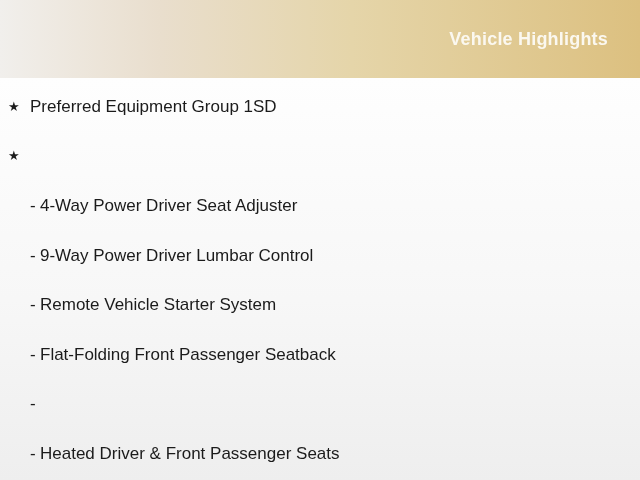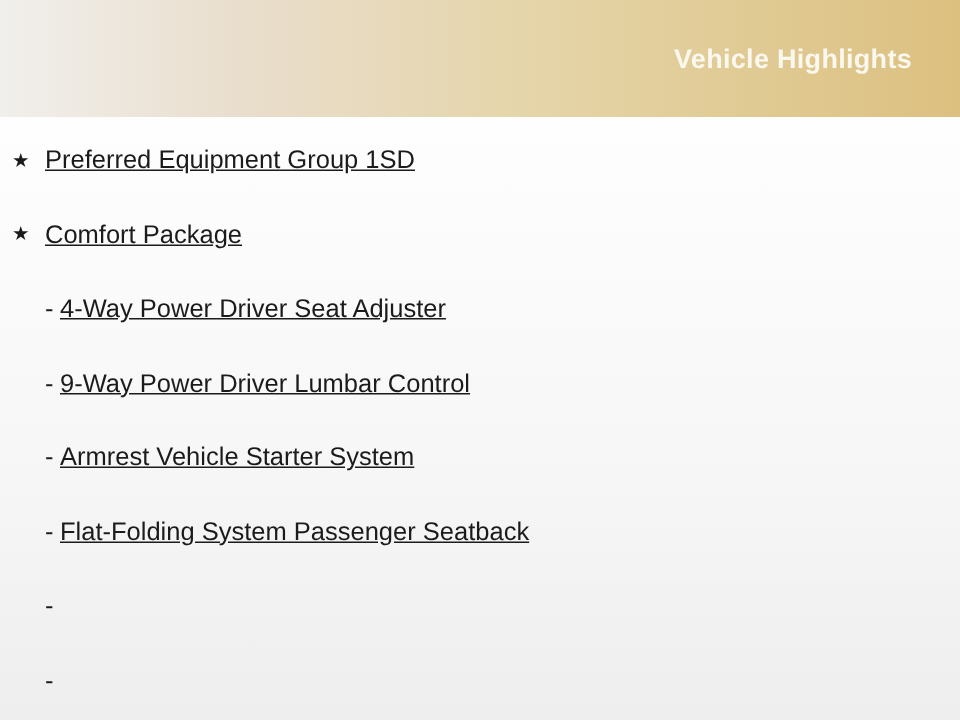--- a/index.html
+++ b/index.html
@@ -69,57 +69,56 @@
     width: 22px;
     font-size: 13px;
     margin-top: -1px;
   }
   li.dash .marker {
     width: 10px;
     font-size: 17px;
   }
   .label {
     white-space: nowrap;
-    text-decoration: underline;
   }
 </style>
 </head>
 <body>
 
 <div class="sheet">
   <div class="header">
     <span class="header-title">Vehicle Highlights</span>
   </div>
   <div class="content">
     <ul class="highlights">
         <li class="item star">
           <span class="marker">★</span>
           <span class="label">Preferred Equipment Group 1SD</span>
         </li>
         <li class="item star">
           <span class="marker">★</span>
-          <span class="label">Comfort Package</span>
         </li>
         <li class="item dash">
           <span class="marker">-</span>
           <span class="label">4-Way Power Driver Seat Adjuster</span>
         </li>
         <li class="item dash">
           <span class="marker">-</span>
           <span class="label">9-Way Power Driver Lumbar Control</span>
         </li>
         <li class="item dash">
           <span class="marker">-</span>
-          <span class="label">Armrest Vehicle Starter System</span>
+          <span class="label">Remote Vehicle Starter System</span>
         </li>
         <li class="item dash">
           <span class="marker">-</span>
-          <span class="label">Flat-Folding System Passenger Seatback</span>
+          <span class="label">Flat-Folding Front Passenger Seatback</span>
         </li>
         <li class="item dash">
           <span class="marker">-</span>
         </li>
         <li class="item dash">
           <span class="marker">-</span>
+          <span class="label">Heated Driver &amp; Front Passenger Seats</span>
         </li>
       </ul>
   </div>
 </div>
 
 </body></html>

